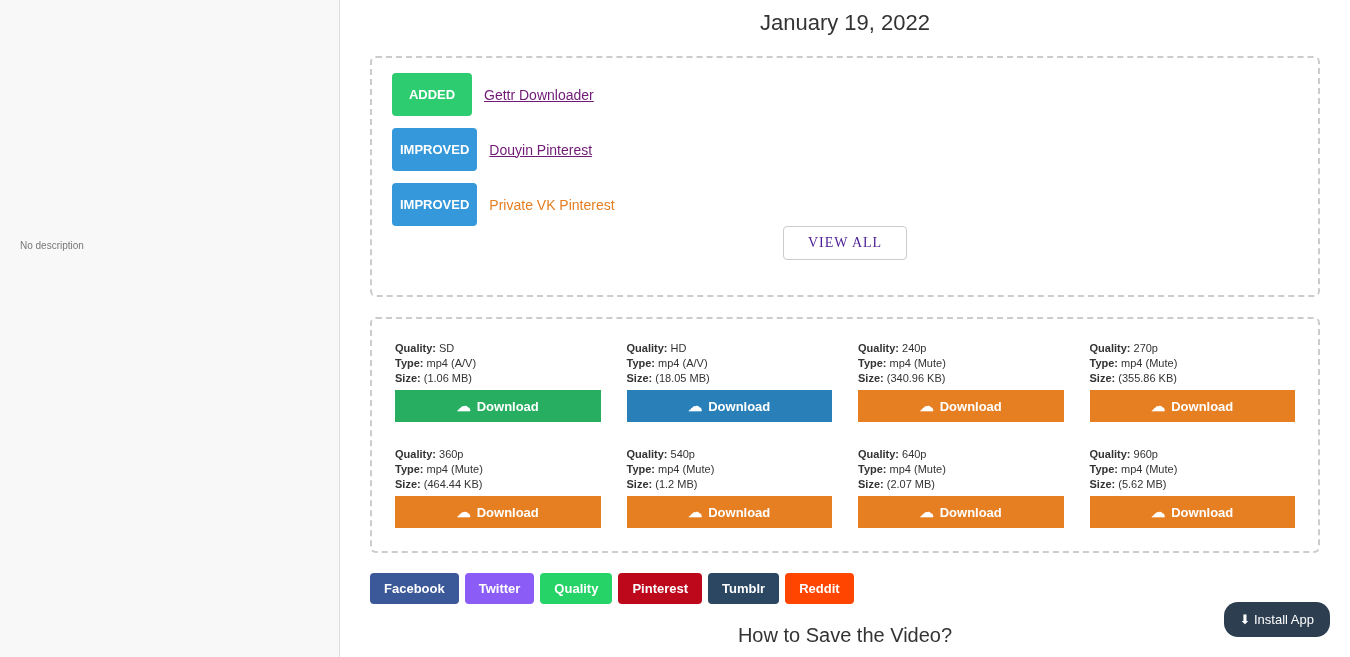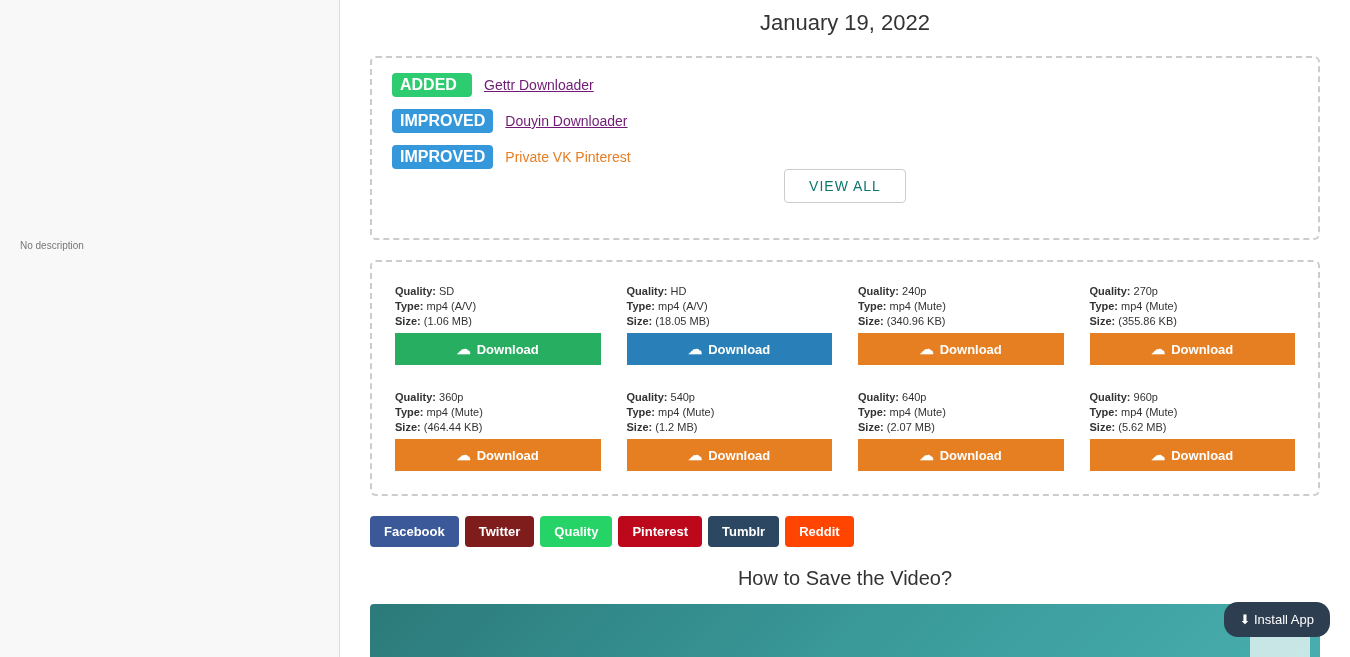--- a/index.html
+++ b/index.html
@@ -54,27 +54,27 @@
       margin-bottom: 20px;
     }
     .update-item {
       display: flex;
       align-items: center;
       margin-bottom: 12px;
     }
     .update-item:last-child { margin-bottom: 0; }
     .badge {
       display: inline-block;
-      padding: 3px 8px;
+      padding: 14px 8px;
       border-radius: 4px;
-      font-size: 16px;
+      font-size: 13px;
       font-weight: bold;
       color: #fff;
       min-width: 80px;
-      text-align: left;
+      text-align: center;
       margin-right: 12px;
     }
     .badge-added { background: #2ecc71; }
     .badge-improved { background: #3498db; }
     .update-label {
       font-size: 14px;
       color: #701a75;
       text-decoration: underline;
     }
     .update-label.link-style {
@@ -82,26 +82,27 @@
       text-decoration: none;
     }
     
     .view-all-container {
       text-align: center;
       margin-bottom: 20px;
     }
     .btn-view-all {
       border: 1px solid #ccc;
       background: #fff;
-      color: #0f766e;
+      color: #4c1d95;
       padding: 8px 24px;
       border-radius: 4px;
       cursor: pointer;
       font-size: 14px;
       letter-spacing: 1px;
+      font-family: Liberation Serif, serif;
     }
     
     .download-grid-wrapper {
       border: 2px dashed #ccc;
       border-radius: 6px;
       padding: 15px;
       margin-bottom: 20px;
     }
     .download-grid {
       display: grid;
@@ -152,21 +153,21 @@
     .btn-social {
       padding: 8px 14px;
       border: none;
       border-radius: 4px;
       color: #fff;
       font-size: 13px;
       font-weight: bold;
       cursor: pointer;
     }
     .btn-facebook  { background: #3b5998; }
-    .btn-twitter   { background: #7f1d1d; text-align: center; }
+    .btn-twitter   { background: #8b5cf6; text-align: center; }
     .btn-whatsapp  { background: #25d366; }
     .btn-pinterest { background: #bd081c; }
     .btn-tumblr    { background: #2c4762; }
     .btn-reddit    { background: #ff4500; }
     
     .how-to-heading {
       font-size: 20px;
       font-weight: normal;
       text-align: center;
       color: #333;
@@ -221,21 +222,21 @@
 
     <div class="updates-box">
 
       <div id="updates-list">
           <div class="update-item">
             <span class="badge badge-added">ADDED</span>
             <span class="update-label">Gettr Downloader</span>
           </div>
           <div class="update-item">
             <span class="badge badge-improved">IMPROVED</span>
-            <span class="update-label">Douyin Downloader</span>
+            <span class="update-label">Douyin Pinterest</span>
           </div>
           <div class="update-item">
             <span class="badge badge-improved">IMPROVED</span>
             <span class="update-label link-style">Private VK Pinterest</span>
           </div>
         </div>
 
       <div class="view-all-container">
         <button class="btn-view-all">VIEW ALL</button>
       </div>

